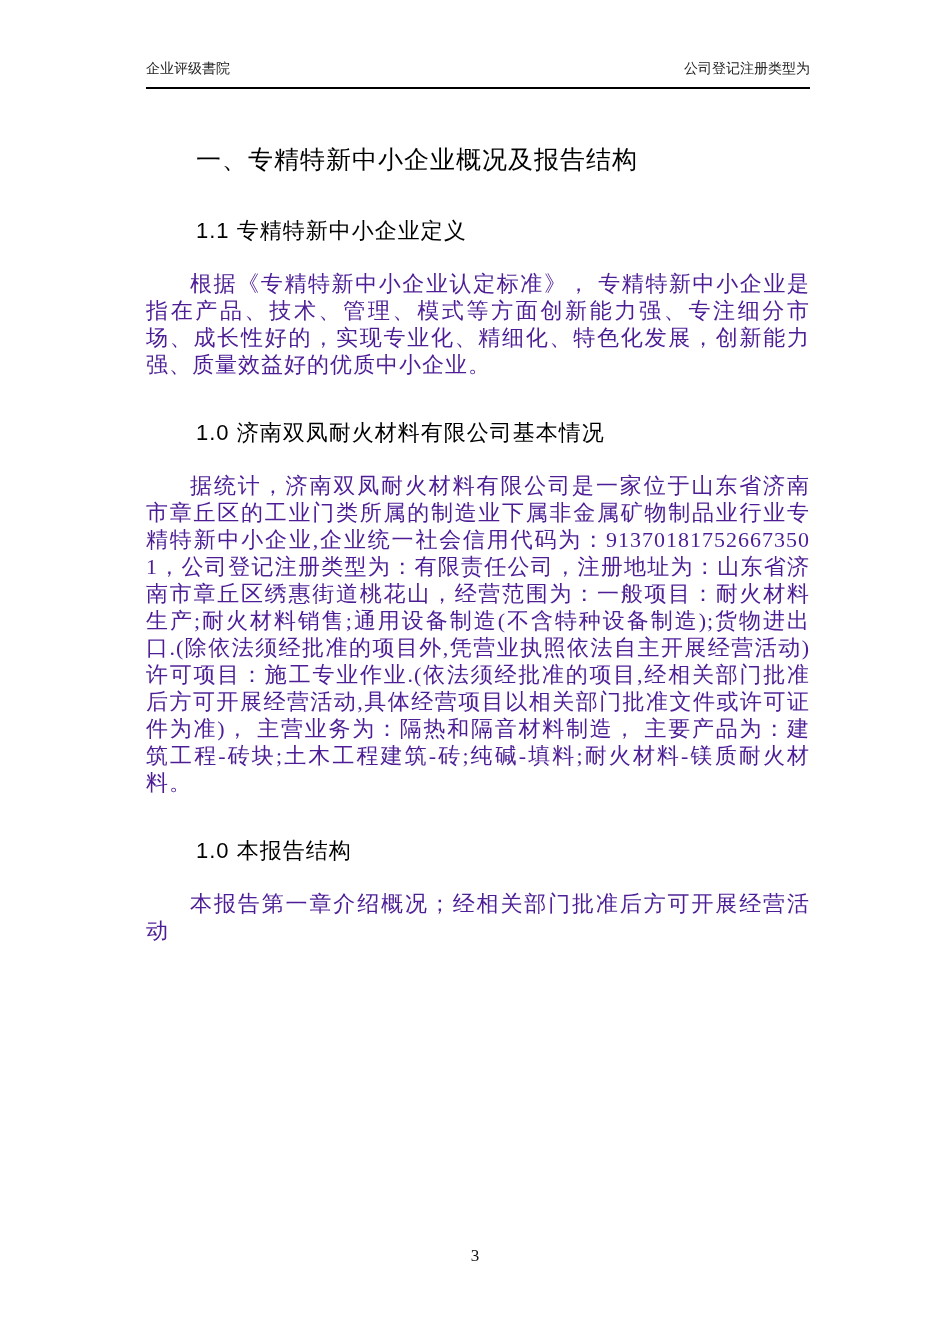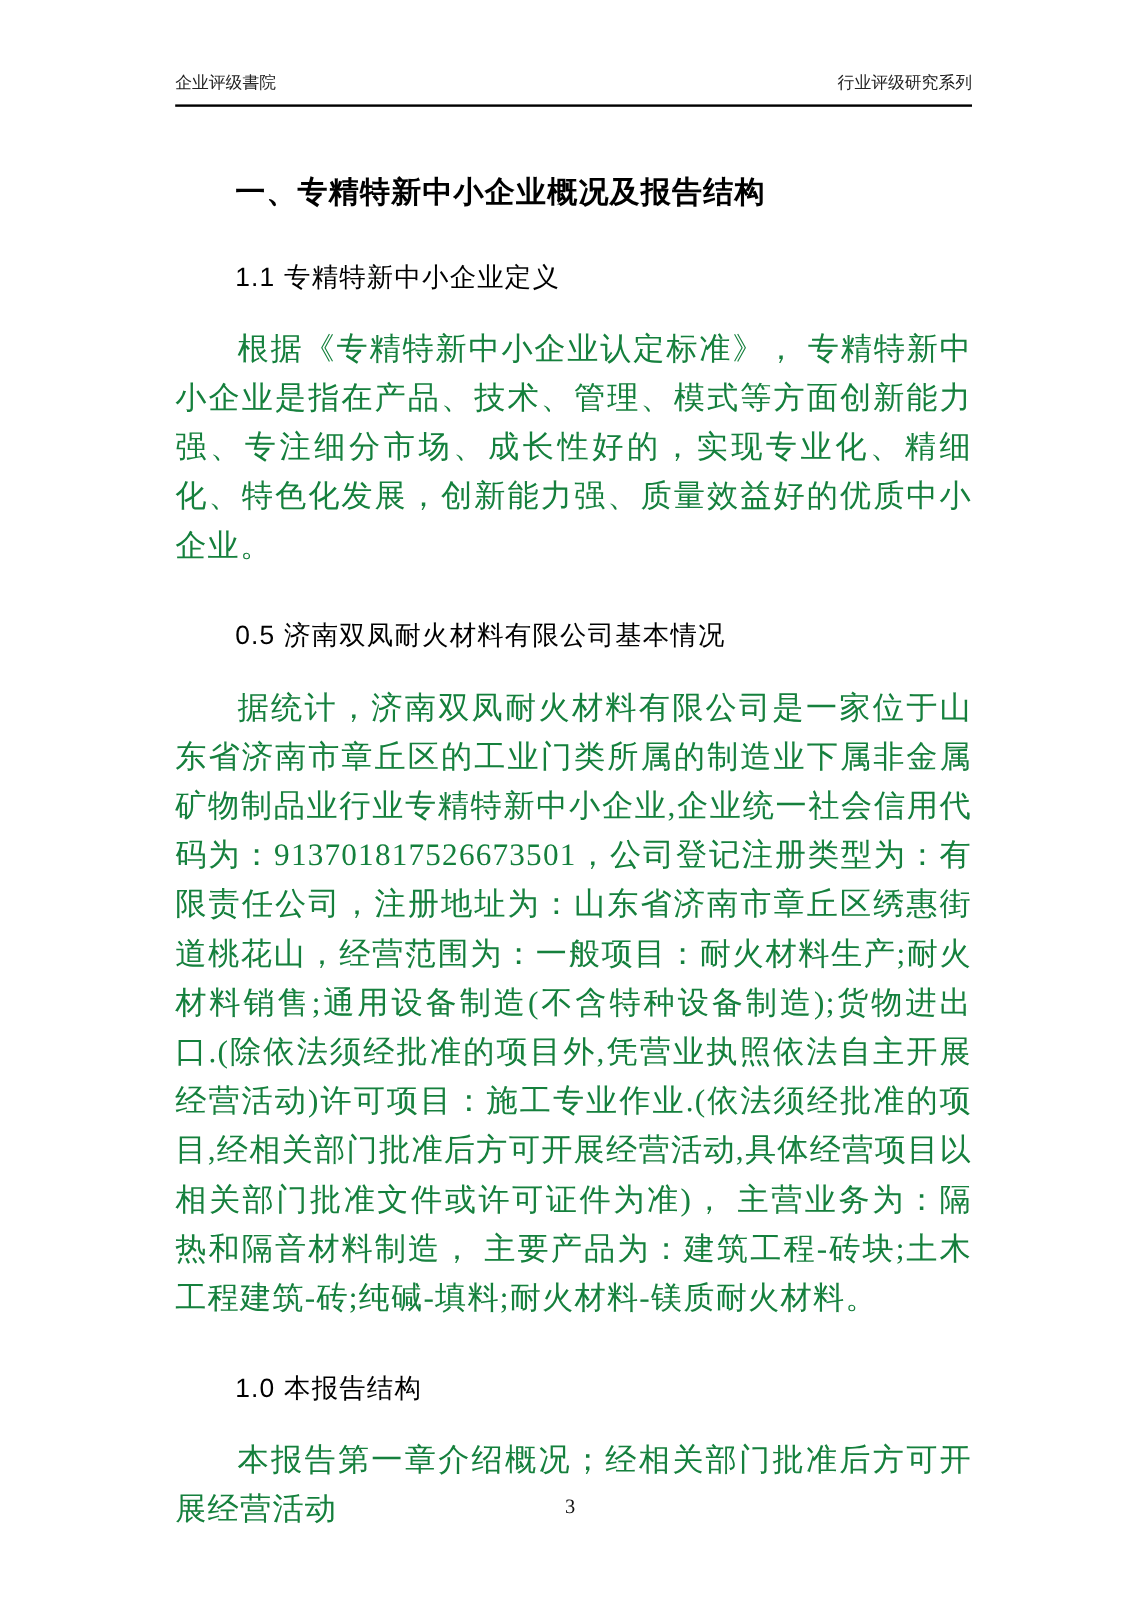--- a/index.html
+++ b/index.html
@@ -23,37 +23,37 @@
     align-items: flex-end;
     font-family: "Liberation Sans", "DejaVu Sans", sans-serif;
     font-size: 14px;
     color: #222222;
     padding-bottom: 9px;
     border-bottom: 2px solid #000000;
   }
   .h1 {
     font-family: "Liberation Sans", "DejaVu Sans", sans-serif;
     font-size: 25px;
-    font-weight: bold;
+    font-weight: normal;
     color: #000000;
     margin: 54px 0 0 50px;
     letter-spacing: 1px;
   }
   .h2 {
     font-family: "Liberation Sans", "DejaVu Sans", sans-serif;
     font-size: 22px;
     font-weight: normal;
     color: #000000;
     margin: 40px 0 0 50px;
     letter-spacing: 1px;
   }
   .para {
-    font-size: 26px;
-    line-height: 41px;
-    color: #15803d;
+    font-size: 22px;
+    line-height: 27px;
+    color: #4c1d95;
     text-align: justify;
     text-justify: inter-ideograph;
     text-align-last: left;
     text-indent: 2em;
     margin: 24px 0 0 0;
     letter-spacing: 1px;
     word-break: break-all;
   }
   .page-number {
     position: absolute;
@@ -66,30 +66,30 @@
     font-family: "Liberation Serif", "DejaVu Serif", serif;
   }
 </style>
 </head>
 <body>
 
 <div class="page">
 
   <div class="doc-header">
     <span>企业评级書院</span>
-    <span>行业评级研究系列</span>
+    <span>公司登记注册类型为</span>
   </div>
 
   <h1 class="h1">一、专精特新中小企业概况及报告结构</h1>
 
   <h2 class="h2">1.1 专精特新中小企业定义</h2>
 
   <p class="para">根据《专精特新中小企业认定标准》， 专精特新中小企业是指在产品、技术、管理、模式等方面创新能力强、专注细分市场、成长性好的，实现专业化、精细化、特色化发展，创新能力强、质量效益好的优质中小企业。</p>
 
-  <h2 class="h2">0.5 济南双凤耐火材料有限公司基本情况</h2>
+  <h2 class="h2">1.0 济南双凤耐火材料有限公司基本情况</h2>
 
   <p class="para">据统计，济南双凤耐火材料有限公司是一家位于山东省济南市章丘区的工业门类所属的制造业下属非金属矿物制品业行业专精特新中小企业,企业统一社会信用代码为：913701817526673501，公司登记注册类型为：有限责任公司，注册地址为：山东省济南市章丘区绣惠街道桃花山，经营范围为：一般项目：耐火材料生产;耐火材料销售;通用设备制造(不含特种设备制造);货物进出口.(除依法须经批准的项目外,凭营业执照依法自主开展经营活动)许可项目：施工专业作业.(依法须经批准的项目,经相关部门批准后方可开展经营活动,具体经营项目以相关部门批准文件或许可证件为准)， 主营业务为：隔热和隔音材料制造， 主要产品为：建筑工程-砖块;土木工程建筑-砖;纯碱-填料;耐火材料-镁质耐火材料。</p>
 
   <h2 class="h2">1.0 本报告结构</h2>
 
   <p class="para">本报告第一章介绍概况；经相关部门批准后方可开展经营活动</p>
 
   <div class="page-number">3</div>
 
 </div>

